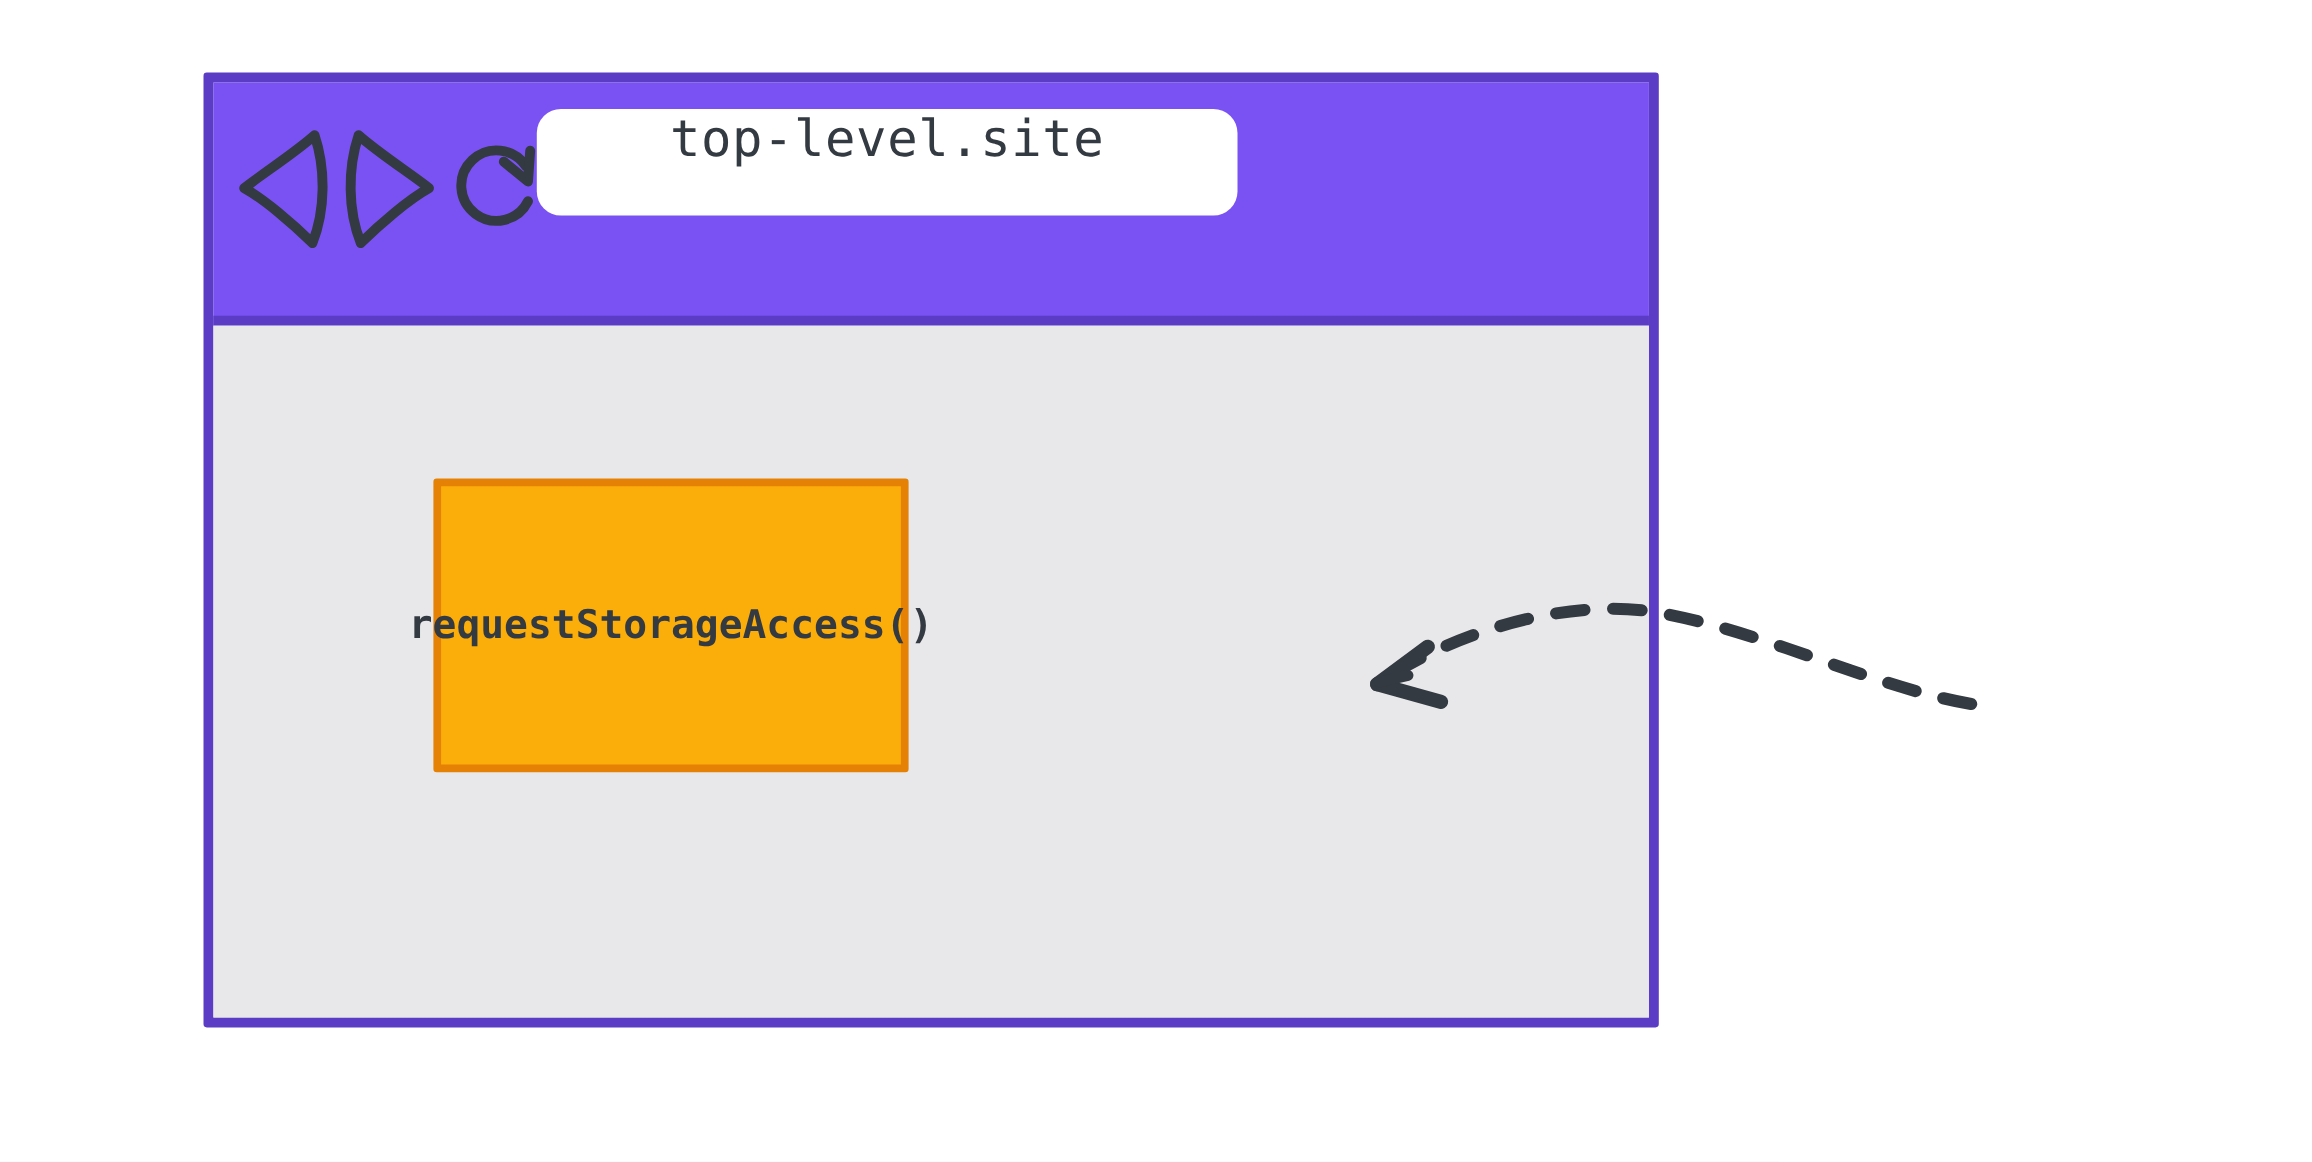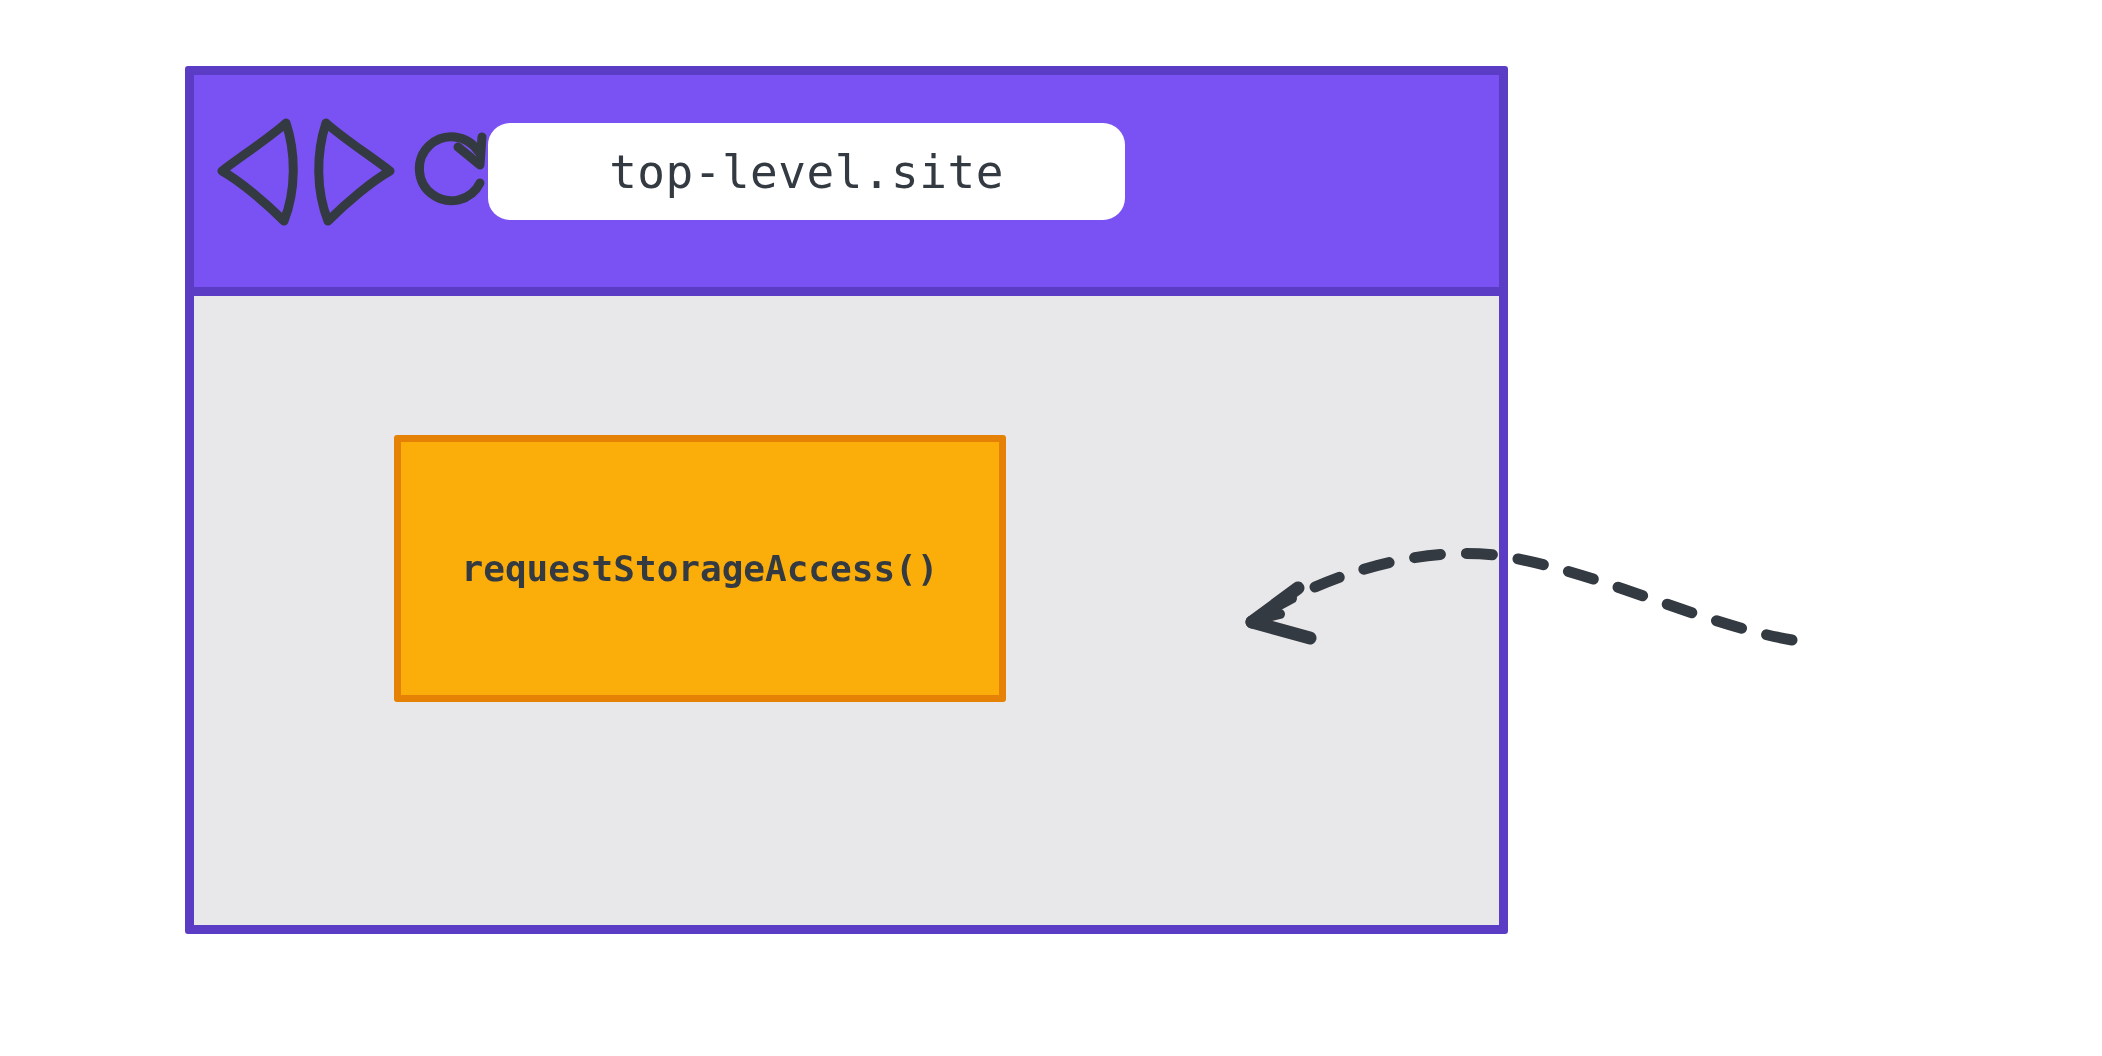--- a/index.html
+++ b/index.html
@@ -80,40 +80,39 @@
   
   .url-bar {
     position: absolute;
     left: 294px;
     top: 24px;
     width: 637px;
     height: 97px;
     background: #ffffff;
     border-radius: 22px;
     display: flex;
-    align-items: center;
+    align-items: flex-start;
     justify-content: center;
     box-sizing: border-box;
     cursor: text;
-    margin-top: 24px;
   }
   .url-text {
     font-family: "DejaVu Sans Mono", monospace;
     font-size: 46px;
     color: #343a42;
     letter-spacing: 0.5px;
     white-space: nowrap;
   }
 
   
   .embedded-frame {
     position: absolute;
     left: 200px;
     top: 139px;
-    width: 612px;
+    width: 432px;
     height: 267px;
     background: #fbad0a;
     border: 7px solid #e58206;
     box-sizing: border-box;
     border-radius: 3px;
     display: flex;
     align-items: center;
     justify-content: center;
     cursor: pointer;
   }

